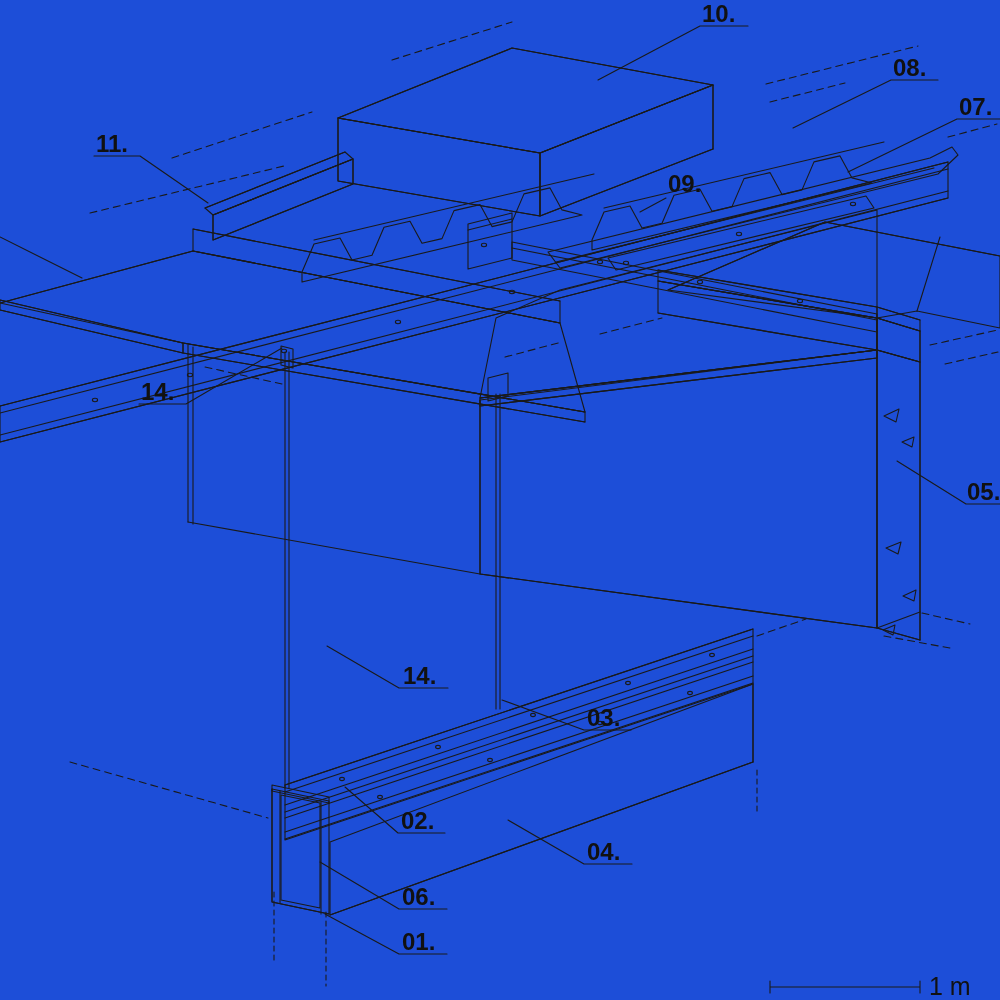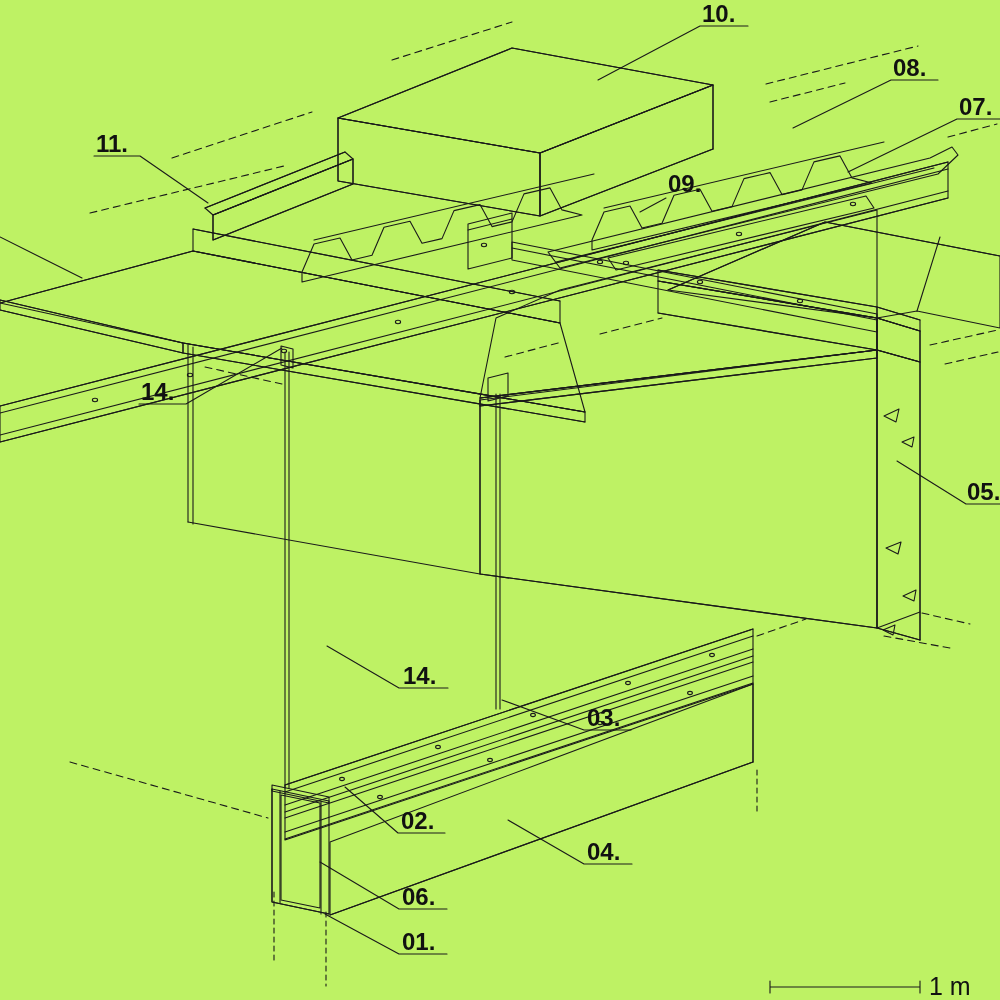--- a/index.html
+++ b/index.html
@@ -1,16 +1,16 @@
 <!DOCTYPE html>
 <html><head>
 <meta charset="utf-8">
 <style>
   html,body{margin:0;padding:0;background:#fff;}
-  .stage{position:relative;width:1000px;height:1000px;background:#bef264;overflow:hidden;}
+  .stage{position:relative;width:1000px;height:1000px;background:#1d4ed8;overflow:hidden;}
   svg{display:block;}
   
   .st path,.st polygon,.st line,.st polyline,.st ellipse{stroke:#1a1a1a;fill:none;stroke-width:1.1;stroke-linejoin:round;stroke-linecap:round;}
   .fw{fill:#ffffff;}
   .hatch{fill:url(#xh);}
   .mesh{fill:url(#msh);}
   .waves{fill:url(#wv);}
   .thick{stroke-width:2.3;}
   .med{stroke-width:1.6;}
   .thin{stroke-width:0.8;}

